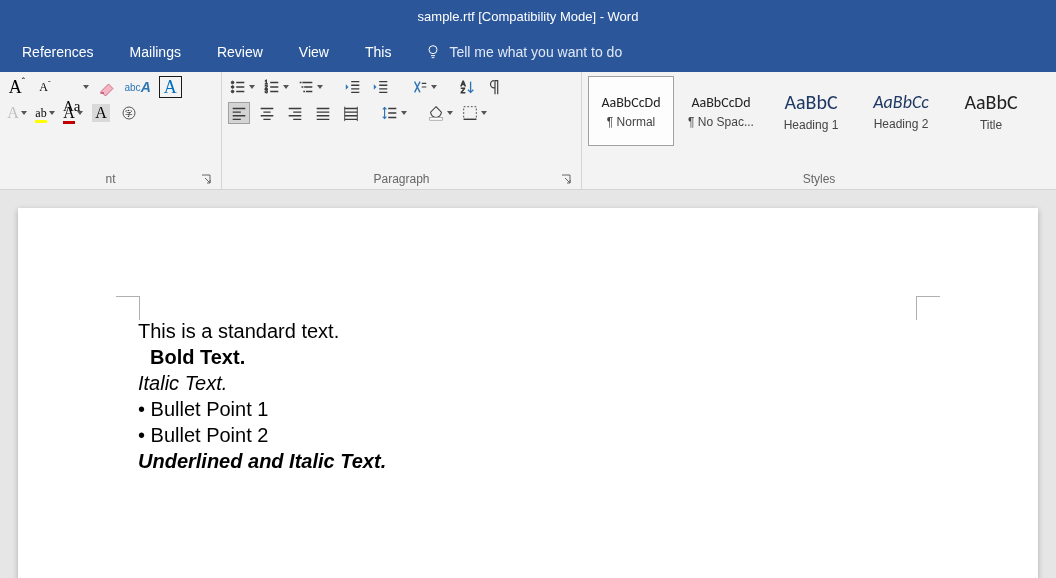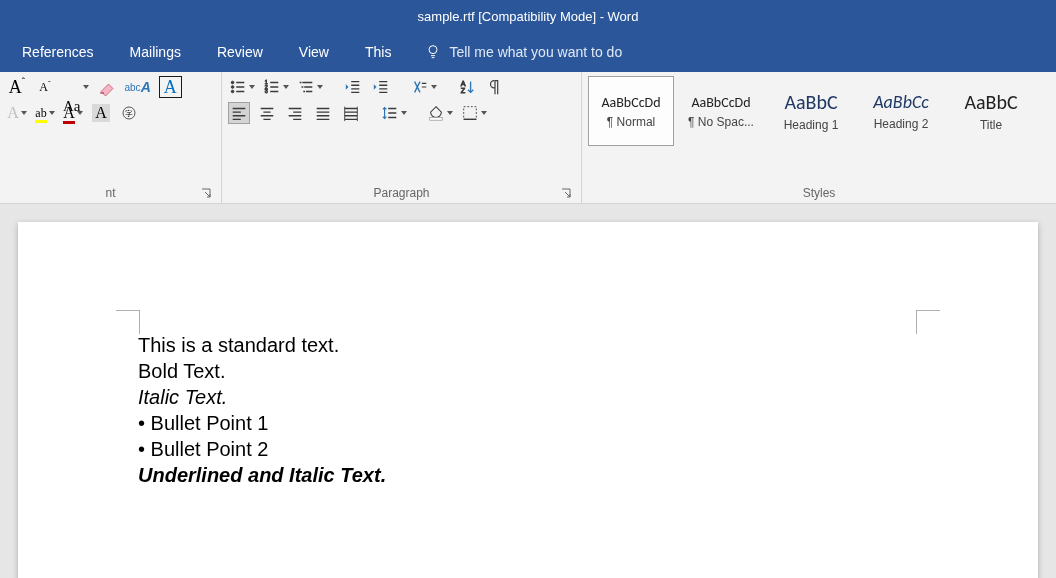--- a/index.html
+++ b/index.html
@@ -7,21 +7,21 @@
 
   
   .titlebar { background: #2b579a; height: 32px; color: #fff; display: flex; align-items: center; justify-content: center; font-size: 13px; }
 
   
   .tabrow { background: #2b579a; height: 40px; display: flex; align-items: center; padding-left: 8px; gap: 8px; }
   .tab { color: #fff; font-size: 14px; padding: 8px 14px; cursor: pointer; }
   .tellme { display: flex; align-items: center; gap: 8px; color: #e0e8f5; font-size: 14px; padding-left: 12px; }
 
   
-  .ribbon { background: #f3f3f3; border-bottom: 1px solid #d4d4d4; height: 132px; display: flex; }
+  .ribbon { background: #f3f3f3; border-bottom: 1px solid #d4d4d4; height: 118px; display: flex; }
   .group { border-right: 1px solid #d4d4d4; padding: 4px 6px 0 6px; display: flex; flex-direction: column; position: relative; }
   .group-body { flex: 1; display: flex; flex-direction: column; gap: 4px; }
   .group-label { text-align: center; font-size: 12px; color: #666; padding: 2px 0 3px 0; position: relative; }
   .launcher { position: absolute; right: 2px; bottom: 2px; width: 14px; height: 14px; }
   .launcher svg { width: 12px; height: 12px; stroke: #666; fill: none; }
 
   .row { display: flex; align-items: center; gap: 6px; }
   .btn { display: inline-flex; align-items: center; justify-content: center; min-width: 22px; height: 22px; cursor: pointer; border: 1px solid transparent; }
   .btn svg { width: 16px; height: 16px; }
   .btn .drop { margin-left: 2px; }
@@ -50,21 +50,21 @@
   .style-name { font-size: 12px; color: #444; white-space: nowrap; overflow: hidden; text-overflow: ellipsis; max-width: 80px; }
 
   
   .workspace { background: #e6e6e6; height: calc(578px - 32px - 40px - 118px); overflow: auto; padding-top: 18px; }
   .page { background: #fff; width: 1020px; min-height: 800px; margin: 0 auto; box-shadow: 0 2px 6px rgba(0,0,0,.25); position: relative; padding: 110px 120px 40px 120px; }
   .corner { position: absolute; width: 24px; height: 24px; border-color: #b0b0b0; border-style: solid; }
   .corner.tl { top: 88px; left: 98px; border-width: 0 0 1px 1px; border: none; border-bottom: 1px solid #b0b0b0; border-left: 1px solid #b0b0b0; transform: rotate(180deg);}
   .corner.tr { top: 88px; right: 98px; border: none; border-bottom: 1px solid #b0b0b0; border-right: 1px solid #b0b0b0; transform: rotate(180deg);}
 
   .doc { font-family: Arial, sans-serif; font-size: 20px; color: #000; line-height: 1.3; }
-  .doc .bold { font-weight: normal; }
+  .doc .bold { font-weight: bold; margin-left: 12px; }
   .doc .italic { font-style: italic; }
   .doc .biu { font-weight: bold; font-style: italic; }
 
   .drop { width: 0; height: 0; border-left: 3px solid transparent; border-right: 3px solid transparent; border-top: 4px solid #555; display: inline-block; }
   .active-btn { background: #d4d4d4; border-color: #a0a0a0 !important; }
 
   .bulb svg { width:16px; height:16px; stroke:#fff; fill:none; }
 </style>
 </head>
 <body>

